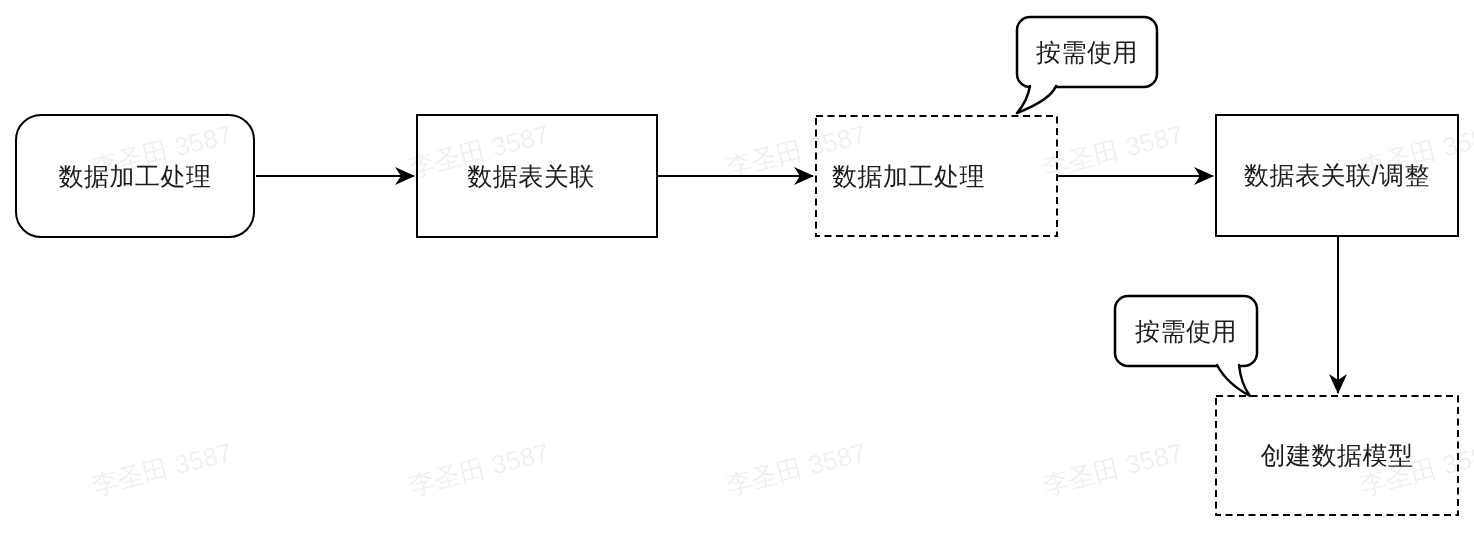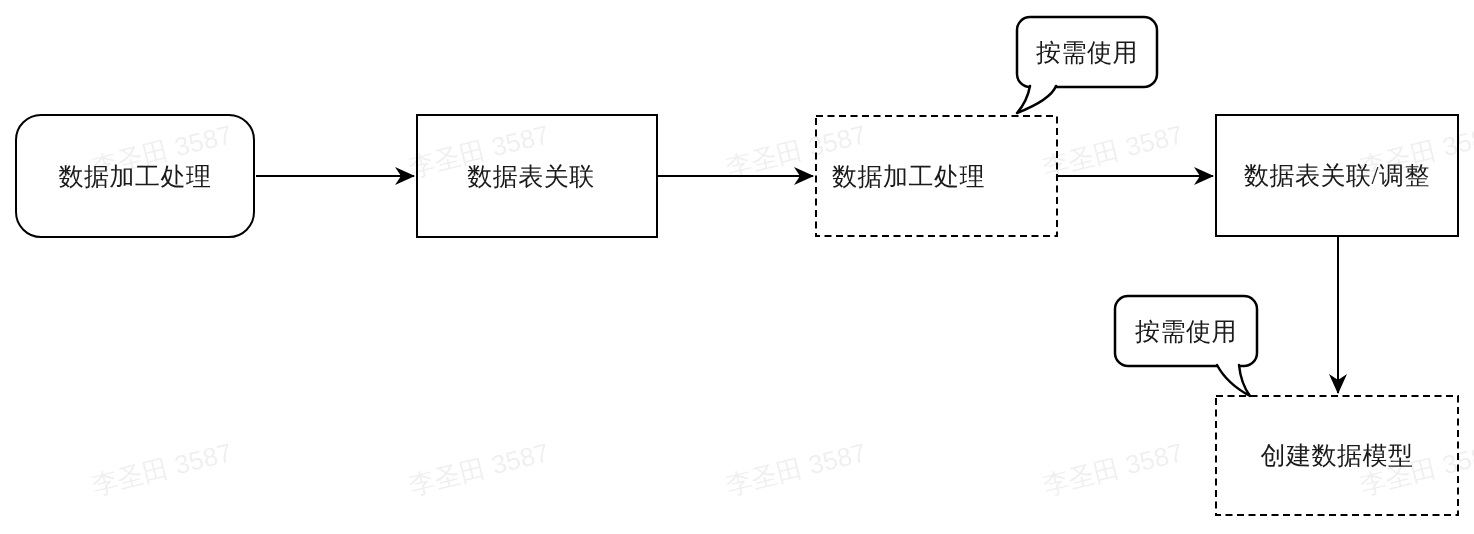--- a/index.html
+++ b/index.html
@@ -21,21 +21,20 @@
                  stroke-linecap: round; stroke-linejoin: round; }
   .label {
     position: absolute;
     display: flex;
     align-items: center;
     justify-content: center;
     font-size: 25px;
     letter-spacing: 0.5px;
     color: #1a1a1a;
     white-space: nowrap;
-    font-family: Liberation Serif, serif;
   }
   .wm {
     position: absolute;
     width: 170px;
     text-align: center;
     font-size: 26px;
     color: #000000;
     opacity: 0.06;
     transform: rotate(-14deg);
     transform-origin: center;

